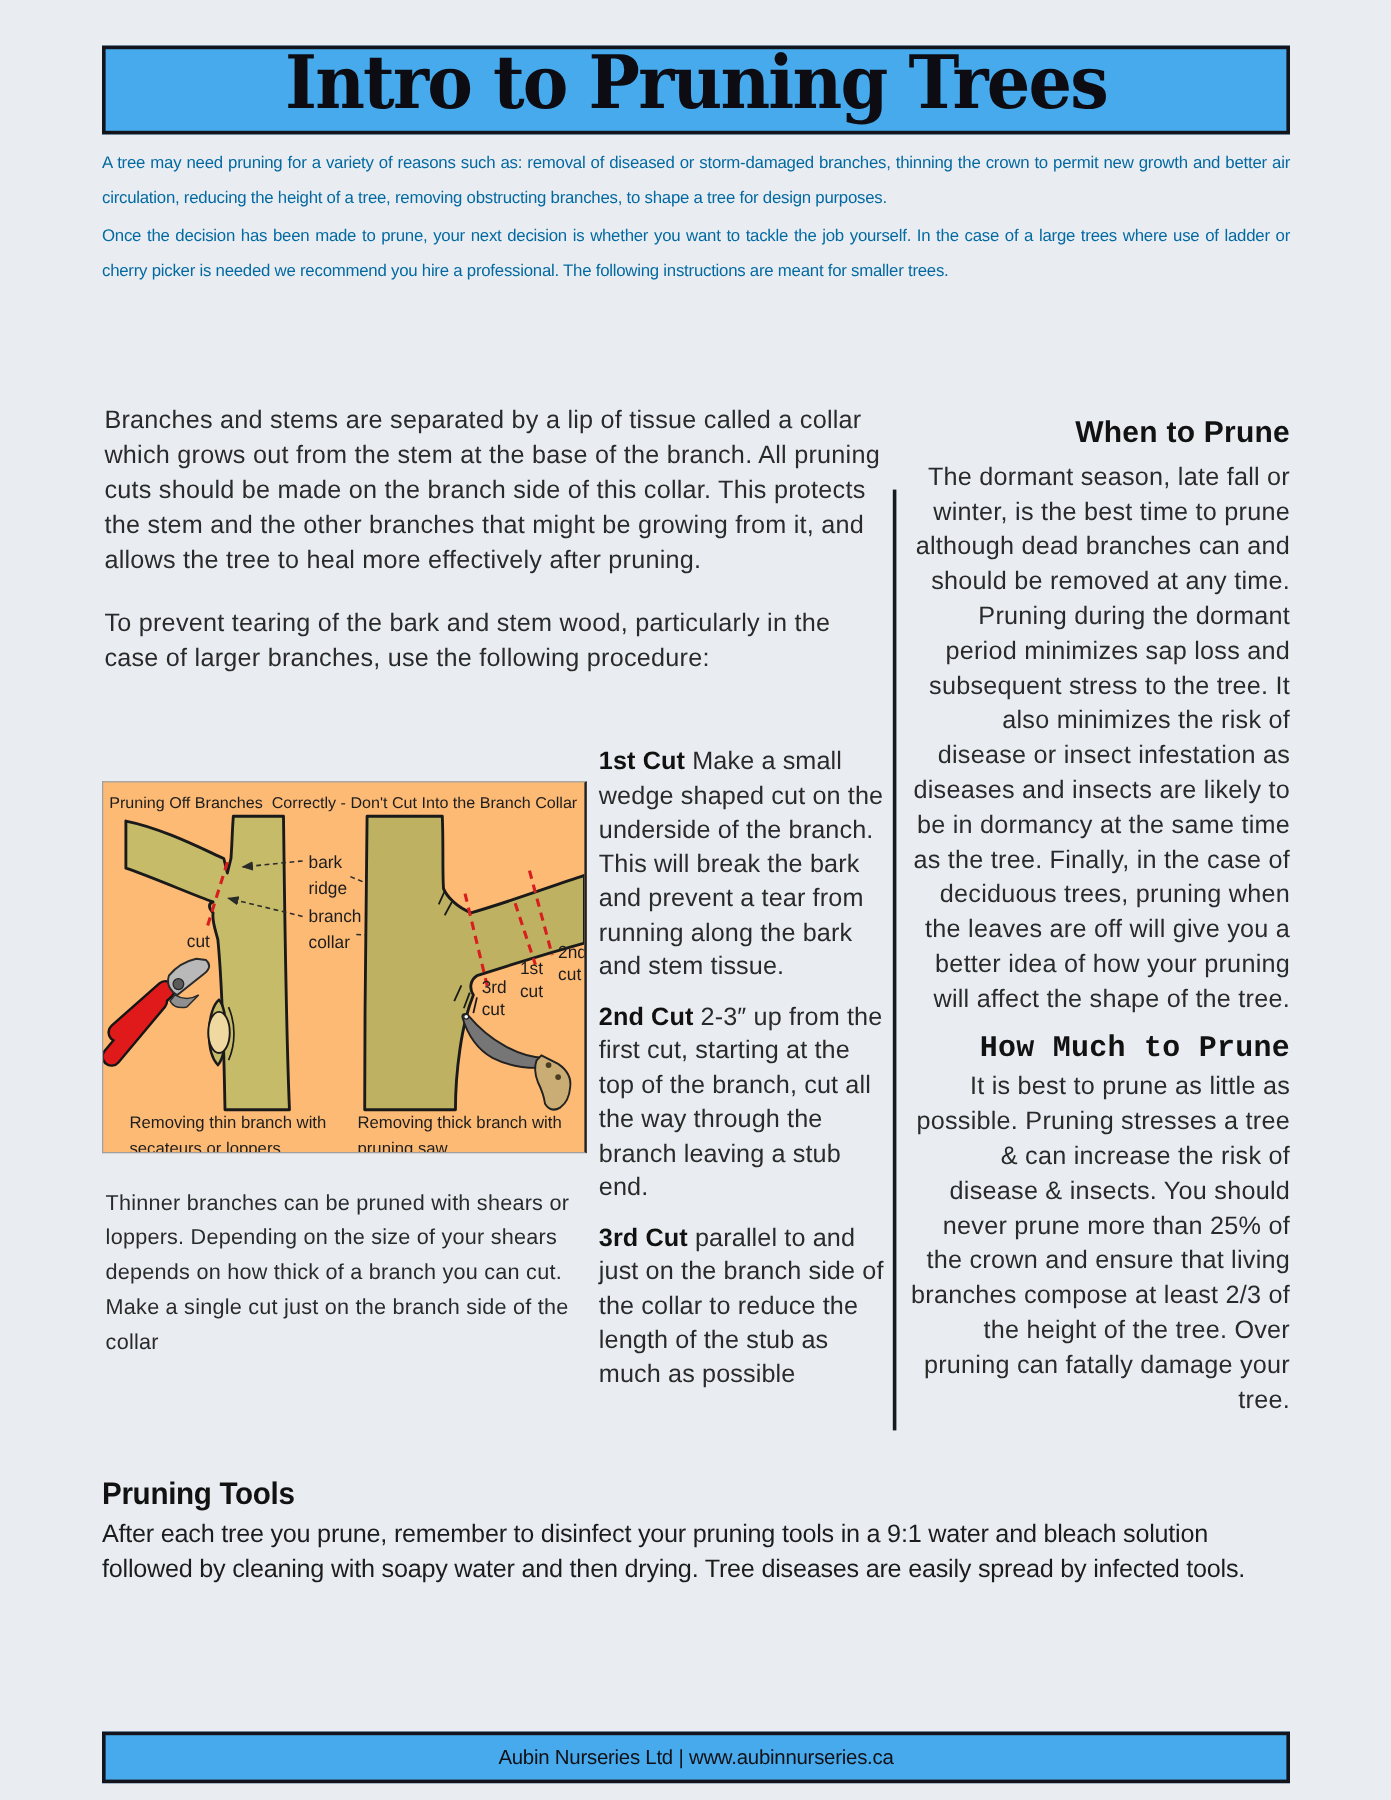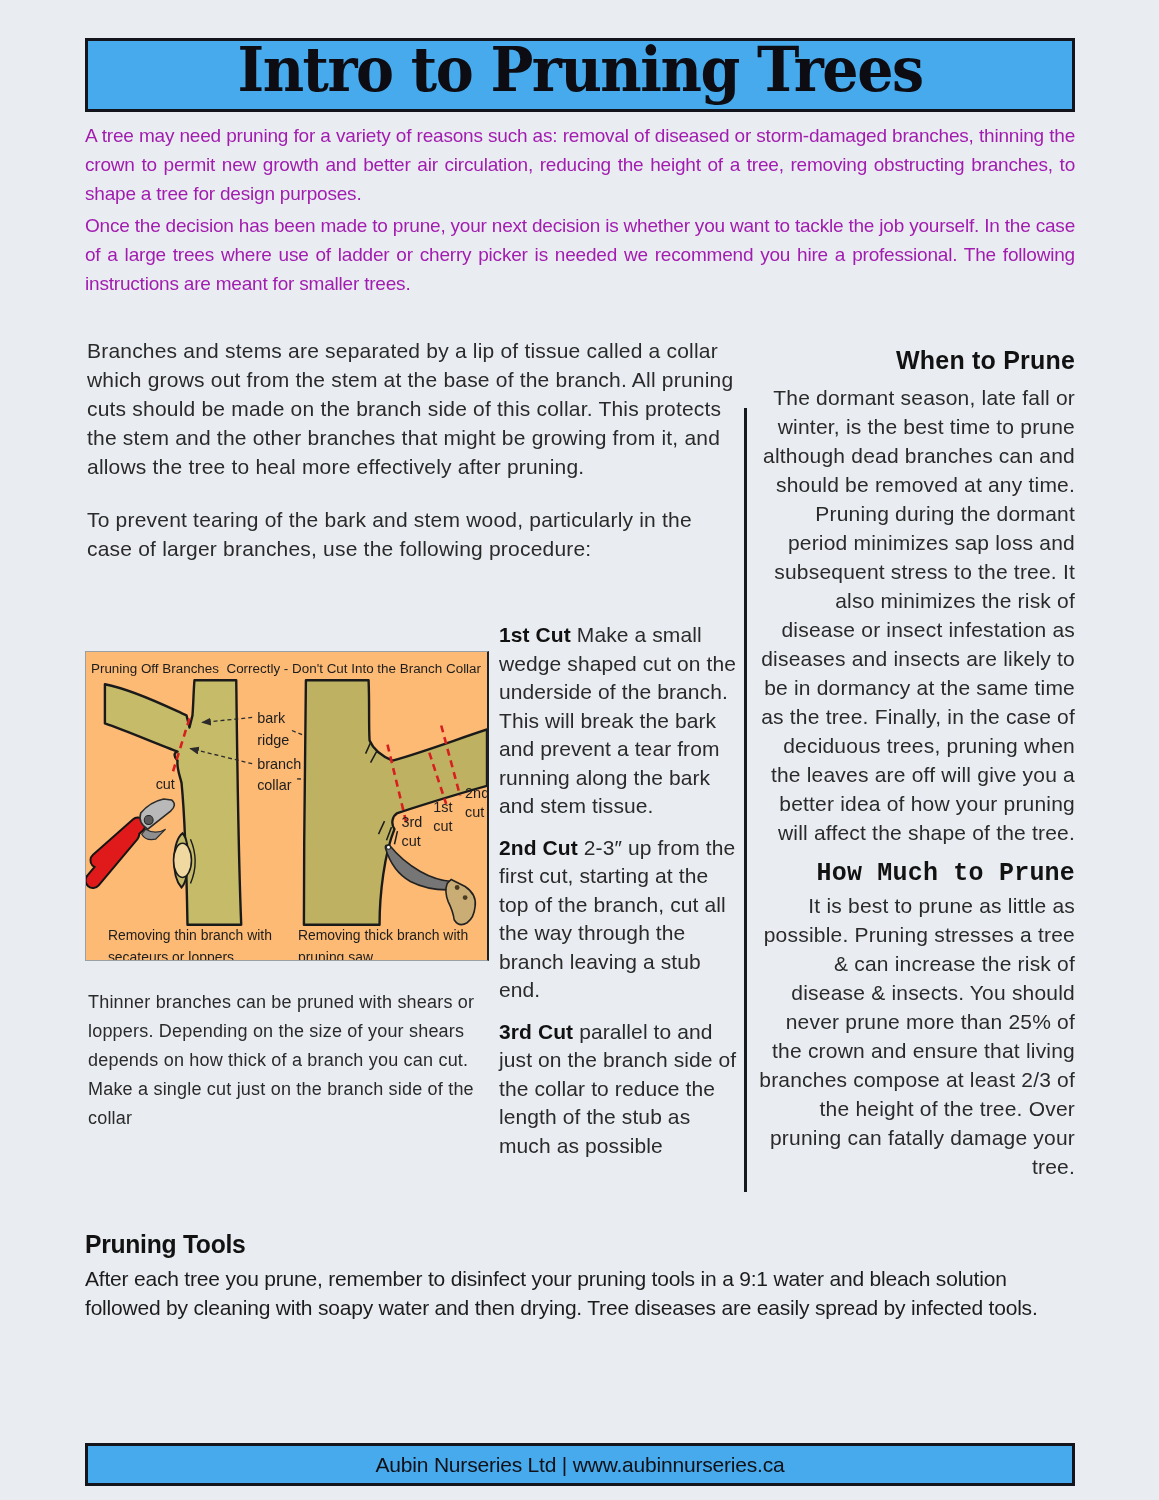--- a/index.html
+++ b/index.html
@@ -12,21 +12,21 @@
     background:#46aaec; border:3px solid #14141c; box-sizing:border-box;
     display:flex; justify-content:center;
   }
   .banner h1 {
     margin:0; font-family:"DejaVu Serif", serif; font-weight:700;
     font-size:57px; letter-spacing:-1.5px; color:#0c0c12; line-height:1;
     transform:scaleY(1.08);
   }
   .intro {
     position:absolute; left:85px; top:121px; width:990px;
-    font-size:19px; line-height:29px; letter-spacing:-0.2px; text-align:justify; color:#a21caf;
+    font-size:14px; line-height:29px; letter-spacing:-0.2px; text-align:justify; color:#0369a1;
   }
   .intro p { margin:0 0 3px 0; }
   h2.sec { font-size:25px; font-weight:bold; margin:0 0 13px 0; color:#121212; letter-spacing:0.2px; }
   .col-left {
     position:absolute; left:87px; top:336px; width:656px;
     font-size:21px; line-height:29px; letter-spacing:0.2px; color:#2a2a2a;
   }
   .col-left p { margin:0 0 24px 0; }
   .col-right {
     position:absolute; left:757px; top:334px; width:318px; text-align:right;
@@ -55,21 +55,21 @@
   .tools {
     position:absolute; left:85px; top:1230px; width:992px;
     font-size:21px; line-height:29px; letter-spacing:-0.2px; color:#1c1c1c;
   }
   .tools h2.sec { font-size:26px; margin:0 0 5px 0; letter-spacing:-0.3px; transform:scaleX(0.95); transform-origin:left center; }
   .tools p { margin:0; }
   .footer {
     position:absolute; left:85px; top:1443px; width:990px; height:43px;
     background:#46aaec; border:3px solid #14141c; box-sizing:border-box;
     display:flex; align-items:center; justify-content:center;
-    font-size:21px; color:#101016; letter-spacing:-0.2px;
+    font-size:17px; color:#101016; letter-spacing:-0.2px;
   }
   .dg-text { font-family:"Liberation Sans", sans-serif; fill:#1d1d1d; }
 </style>
 </head>
 <body>
 
 <div class="page">
 
   <div class="banner">
     <h1>Intro to Pruning Trees</h1>

